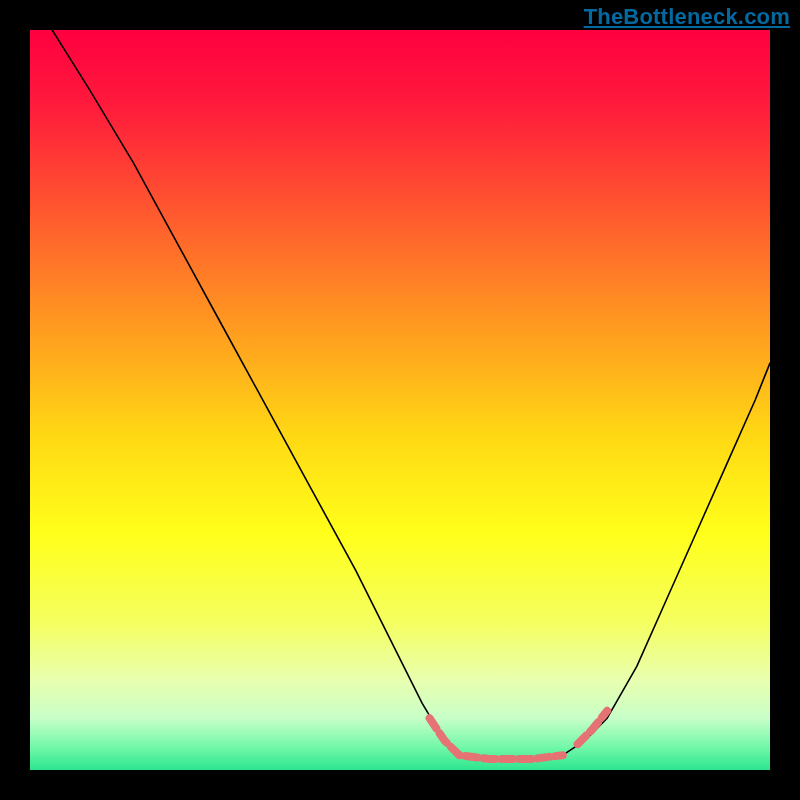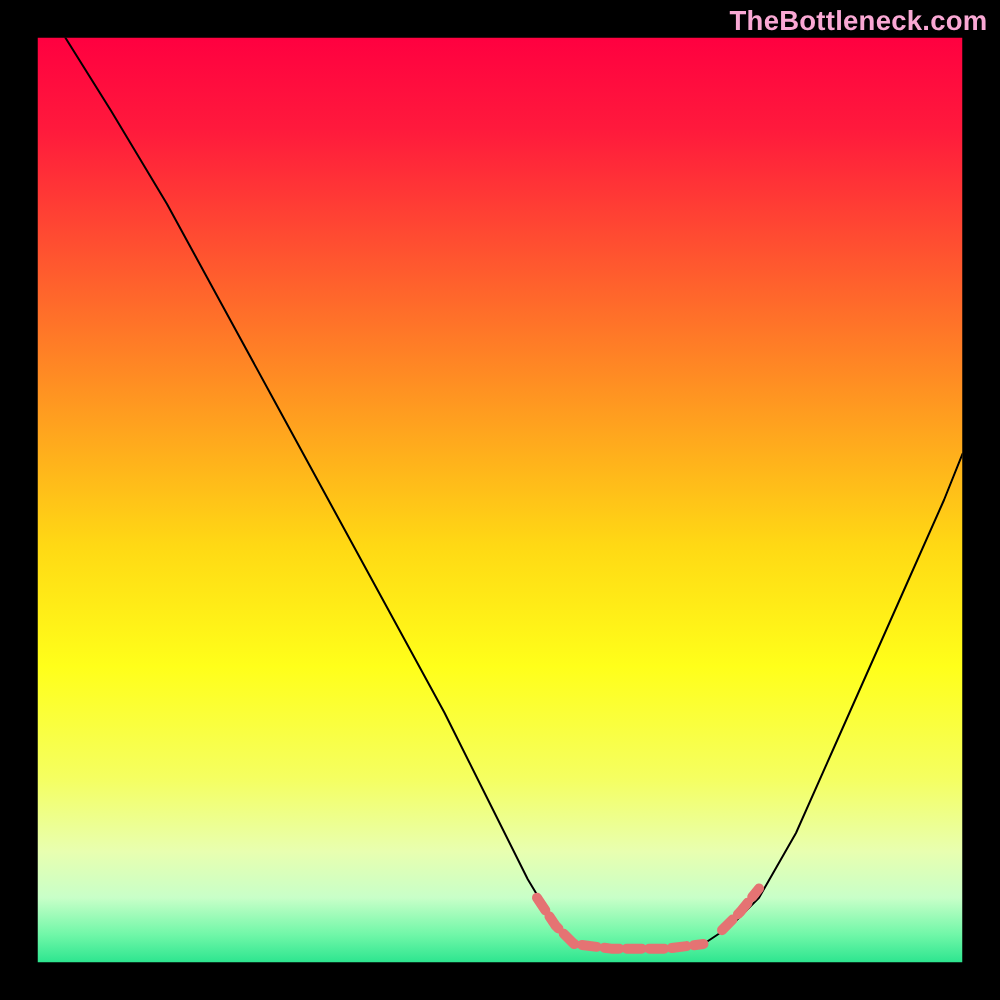--- a/index.html
+++ b/index.html
@@ -22,22 +22,23 @@
     top: 30px;
     width: 740px;
     height: 740px;
   }
   .watermark {
     position: absolute;
     top: 4px;
     right: 10px;
     font-size: 22px;
     font-weight: 600;
-    color: #f9a8d4;
+    color: #0369a1;
     letter-spacing: 0.2px;
+    text-decoration: underline;
   }
 </style>
 </head>
 <body>
 
 <div class="stage">
   <div class="watermark">TheBottleneck.com</div>
 
   <svg class="plot" viewBox="0 0 100 100" preserveAspectRatio="none">
     <defs>

